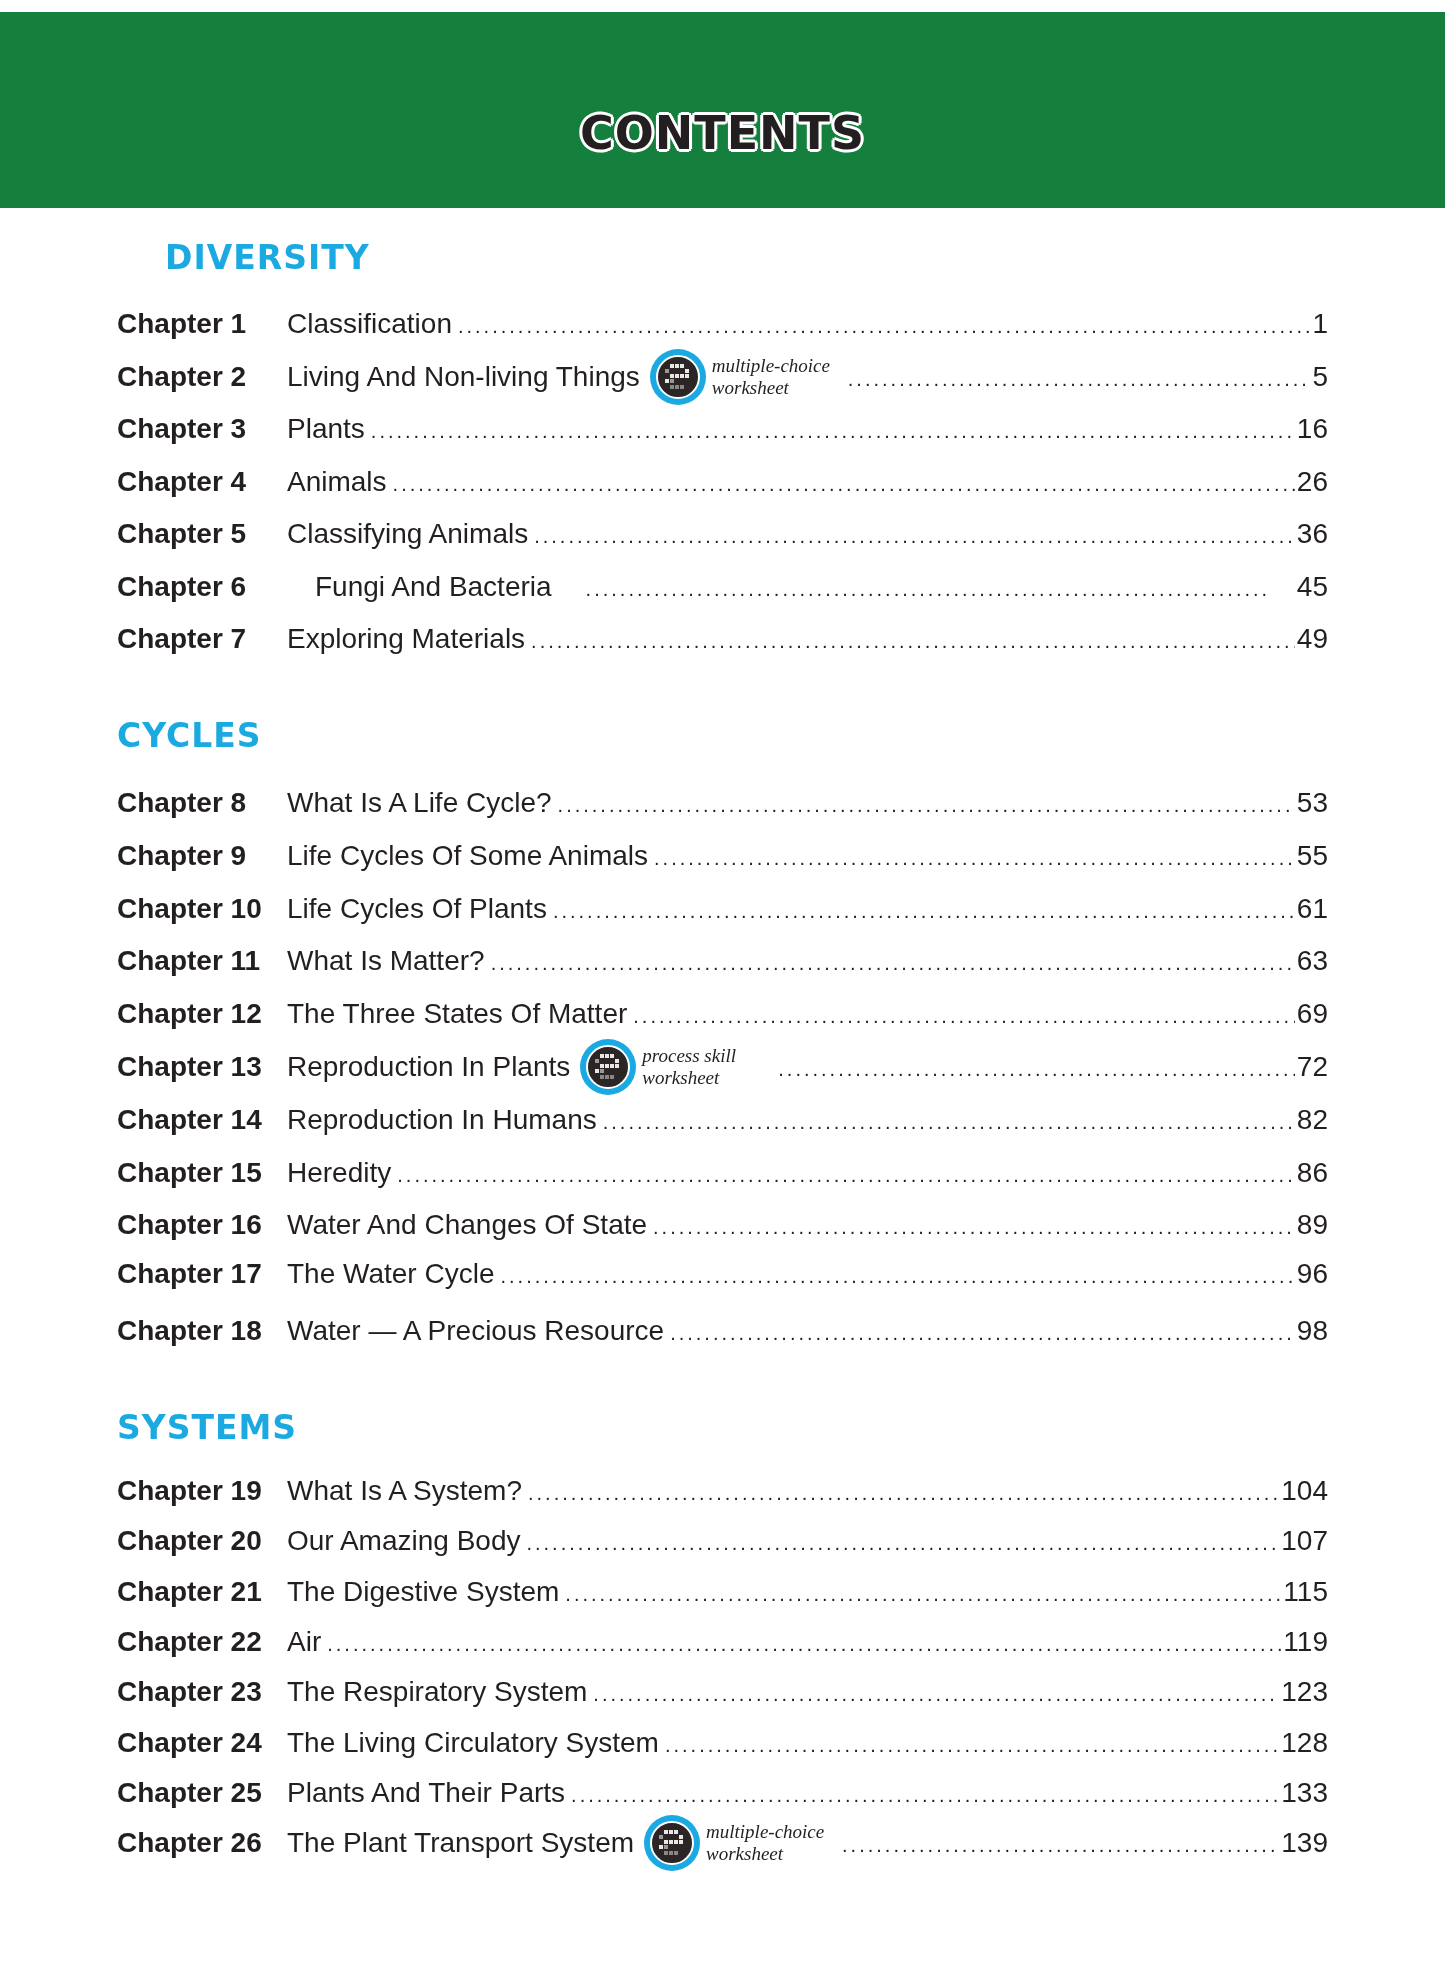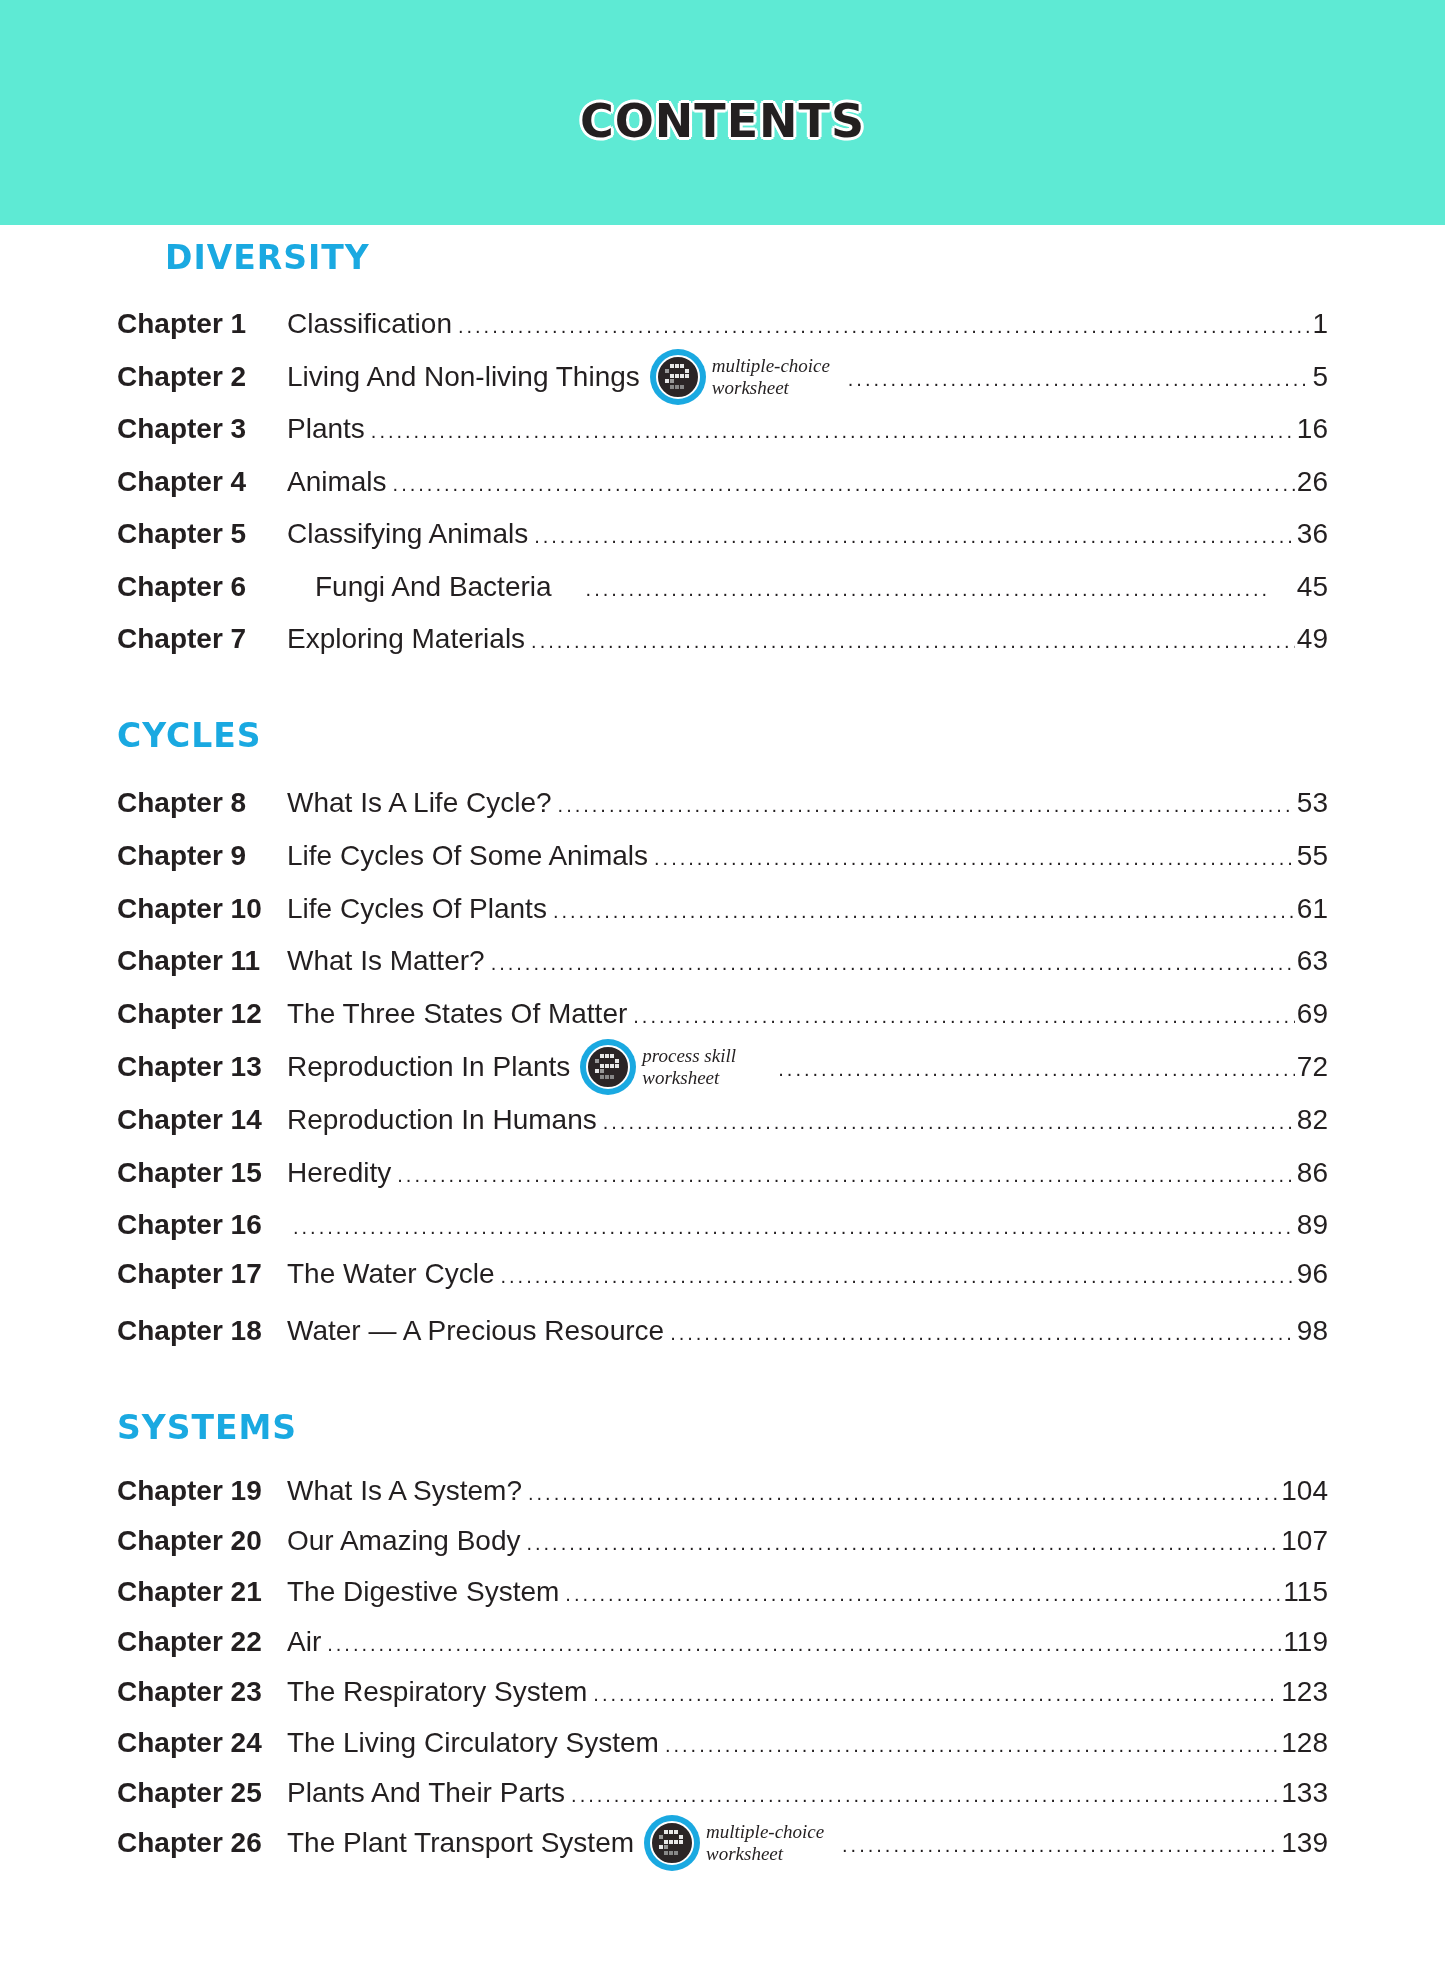--- a/index.html
+++ b/index.html
@@ -1,18 +1,18 @@
 <!DOCTYPE html>
 <html><head>
 <meta charset="utf-8">
 <style>
   html, body { margin: 0; padding: 0; background: #ffffff; }
   body { width: 1445px; height: 1981px; position: relative; overflow: hidden;
          font-family: "Liberation Sans", sans-serif; color: #231f20; }
-  .header { position: absolute; left: 0; top: 0; width: 1445px; height: 225px; background: #5eead4; }
+  .header { position: absolute; left: 0; top: 12px; width: 1445px; height: 196px; background: #15803d; }
   .header-title { position: absolute; left: 0; width: 1445px; top: 94px; text-align: center;
     font-family: "DejaVu Sans", sans-serif; font-weight: bold; font-size: 46px; letter-spacing: 1px;
     color: #231f20;
     text-shadow: 3px 0 0 #fff, -3px 0 0 #fff, 0 3px 0 #fff, 0 -3px 0 #fff,
                  2px 2px 0 #fff, -2px -2px 0 #fff, 2px -2px 0 #fff, -2px 2px 0 #fff; }
   .section-title { position: absolute; left: 117px; font-family: "DejaVu Sans", sans-serif;
     font-weight: bold; font-size: 33px; color: #1aa9e1; letter-spacing: 1px; }
   .row { position: absolute; left: 117px; width: 1211px; height: 40px; display: flex; align-items: baseline;
     font-size: 28px; line-height: 40px; }
   .chap { font-weight: bold; width: 170px; flex: 0 0 170px; color: #231f20; }
@@ -180,20 +180,21 @@
       <span class="page">82</span>
     </div>
     <div class="row" style="top: 1152.6px;">
       <span class="chap">Chapter 15</span>
       <span class="title">Heredity</span>
       <span class="leader"></span>
       <span class="page">86</span>
     </div>
     <div class="row" style="top: 1205.4px;">
       <span class="chap">Chapter 16</span>
+      <span class="title">Water And Changes Of State</span>
       <span class="leader"></span>
       <span class="page">89</span>
     </div>
     <div class="row" style="top: 1254px;">
       <span class="chap">Chapter 17</span>
       <span class="title">The Water Cycle</span>
       <span class="leader"></span>
       <span class="page">96</span>
     </div>
     <div class="row" style="top: 1311px;">

